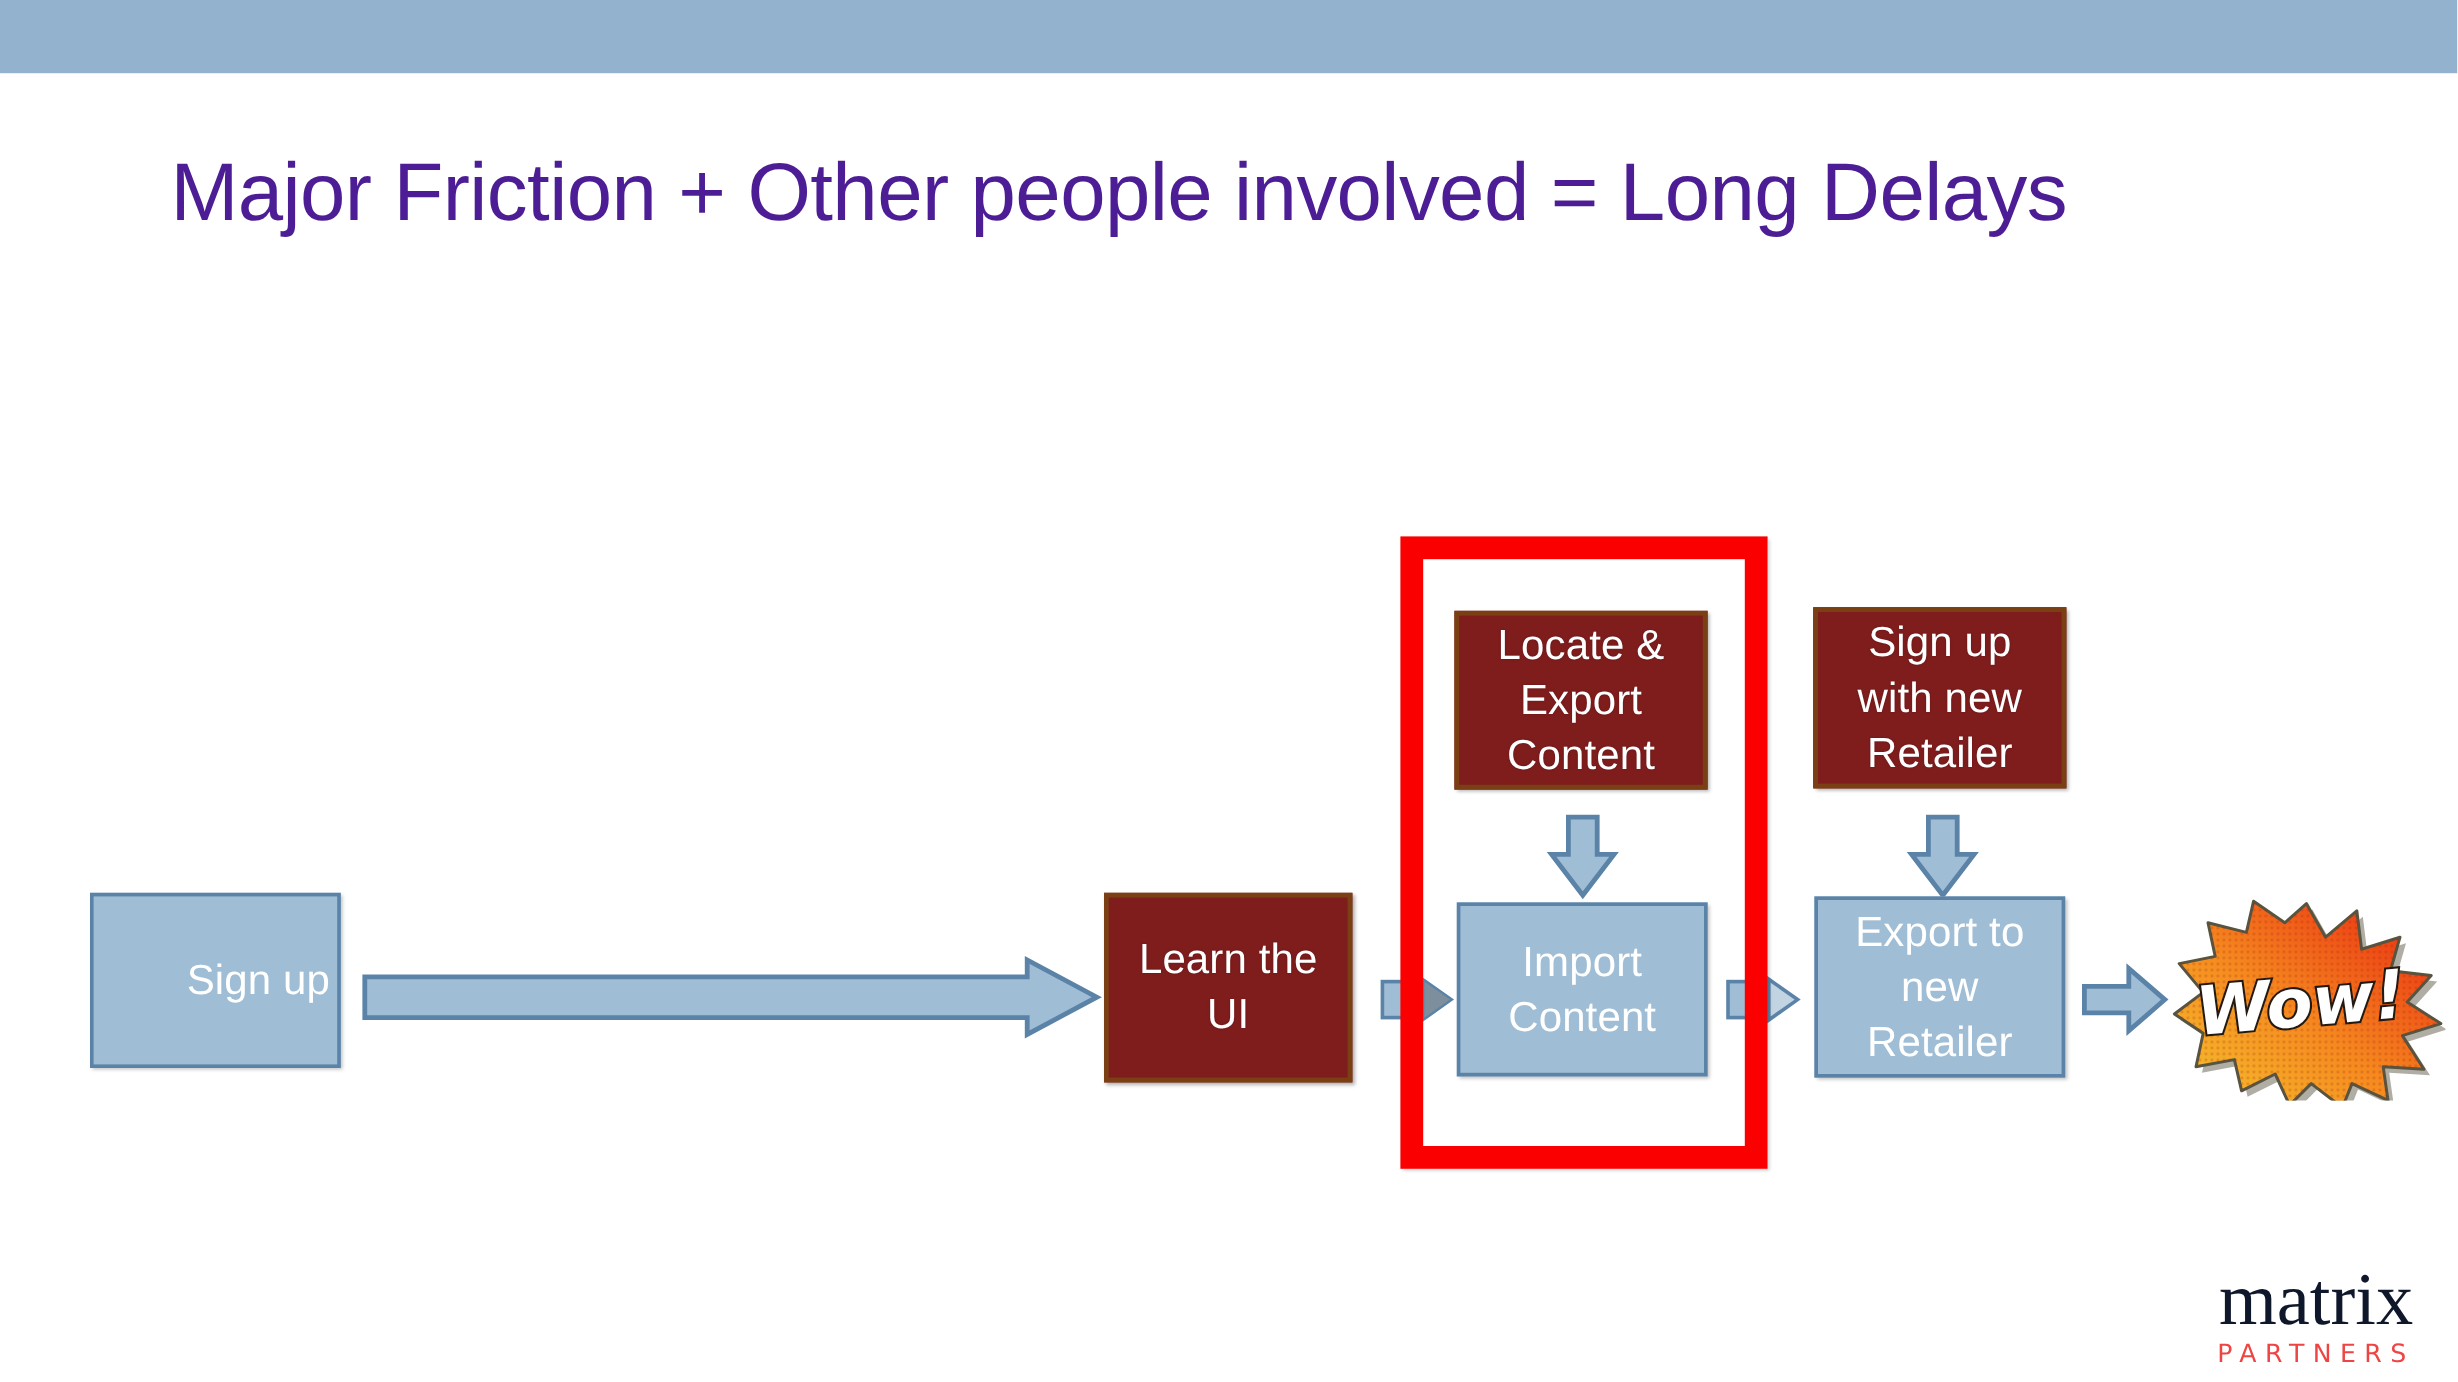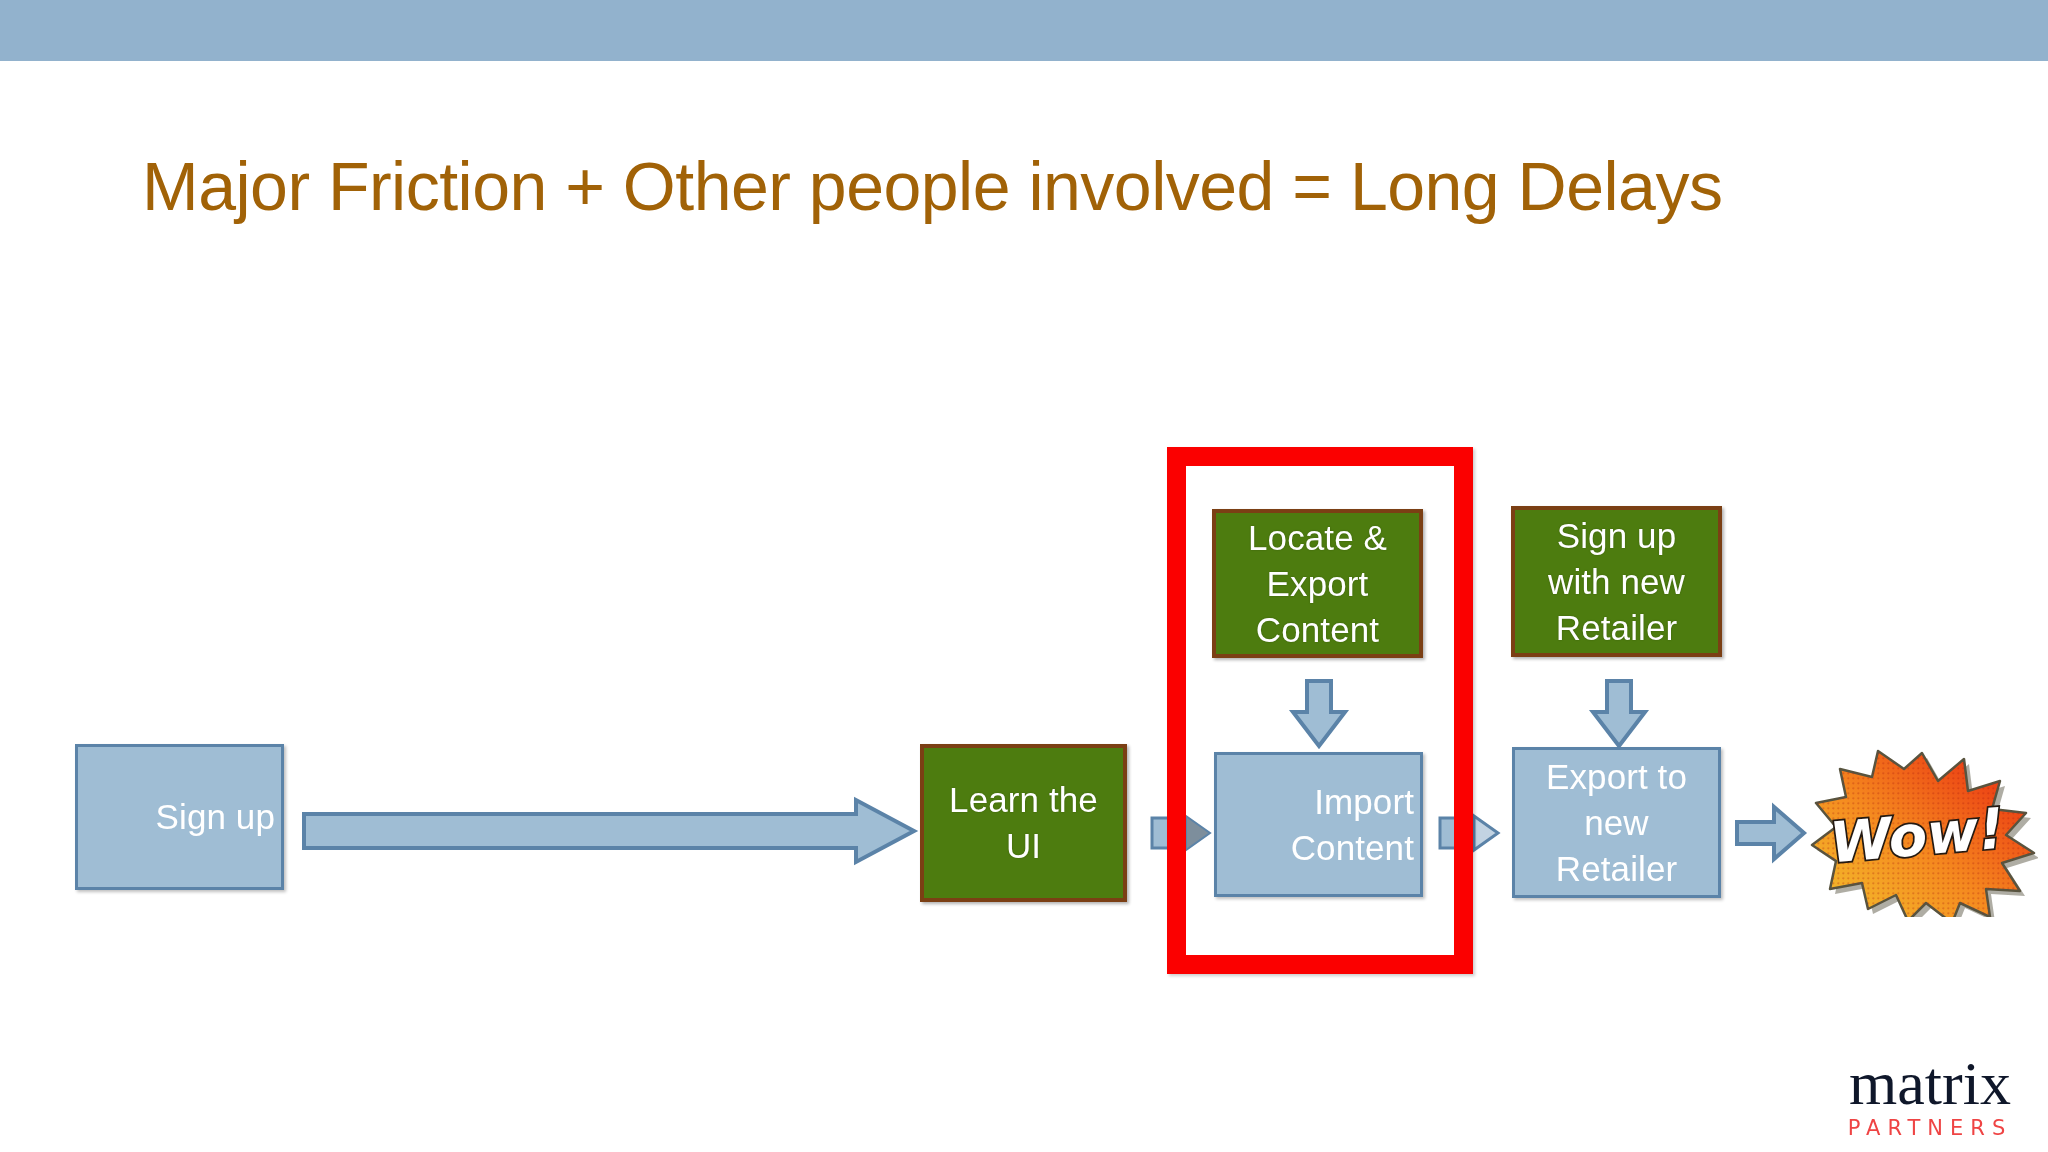--- a/index.html
+++ b/index.html
@@ -36,24 +36,23 @@
 
   
   .slide-title {
     position: absolute;
     left: 142px;
     top: 118px;
     width: 1800px;
     font-size: 68px;
     line-height: 84px;
     font-weight: 400;
-    color: #a16207;
+    color: #4c1d95;
     letter-spacing: -0.5px;
     white-space: nowrap;
-    margin-top: 26px;
   }
 
   
   .pbox {
     position: absolute;
     box-sizing: border-box;
     display: flex;
     align-items: center;
     justify-content: center;
     text-align: center;
@@ -64,21 +63,21 @@
     letter-spacing: 0.1px;
   }
   .pbox .pbox-label { display: block; width: 100%; padding: 0 6px; }
 
   .pbox.blue {
     background: #9fbdd4;
     border: 3px solid #5b83a8;
     box-shadow: 2px 2px 3px rgba(0,0,0,0.25);
   }
   .pbox.red {
-    background: #4d7c0f;
+    background: #7f1d1d;
     border: 4px solid #7b3f14;
     box-shadow: 2px 2px 3px rgba(0,0,0,0.3);
     text-shadow: 0 0 2px rgba(0,0,0,0.25);
   }
 
   
   .highlight-frame {
     position: absolute;
     box-sizing: border-box;
     border: 19px solid #fb0000;
@@ -149,21 +148,21 @@
   <div class="highlight-frame" style="left:1167px; top:447px; width:306px; height:527px;"></div>
 
   <div class="pbox red" style="left:1212px; top:509px; width:211px; height:149px;">
     <span class="pbox-label">Locate &amp; Export Content</span>
   </div>
 
   <svg class="arrow-svg" style="left:1288px; top:678px;" width="62" height="72" viewBox="0 0 62 72">
     <polygon points="19,3 43,3 43,34 57,34 31,68 5,34 19,34" fill="#9fbdd4" stroke="#5b83a8" stroke-width="4" stroke-linejoin="miter"></polygon>
   </svg>
 
-  <div class="pbox blue" style="left:1214px; top:752px; width:209px; height:145px;text-align:right;">
+  <div class="pbox blue" style="left:1214px; top:752px; width:209px; height:145px;">
     <span class="pbox-label">Import Content</span>
   </div>
 
   <div class="pbox red" style="left:1511px; top:506px; width:211px; height:151px;">
     <span class="pbox-label">Sign up with new Retailer</span>
   </div>
 
   <svg class="arrow-svg" style="left:1588px; top:678px;" width="62" height="72" viewBox="0 0 62 72">
     <polygon points="19,3 43,3 43,34 57,34 31,68 5,34 19,34" fill="#9fbdd4" stroke="#5b83a8" stroke-width="4" stroke-linejoin="miter"></polygon>
   </svg>

